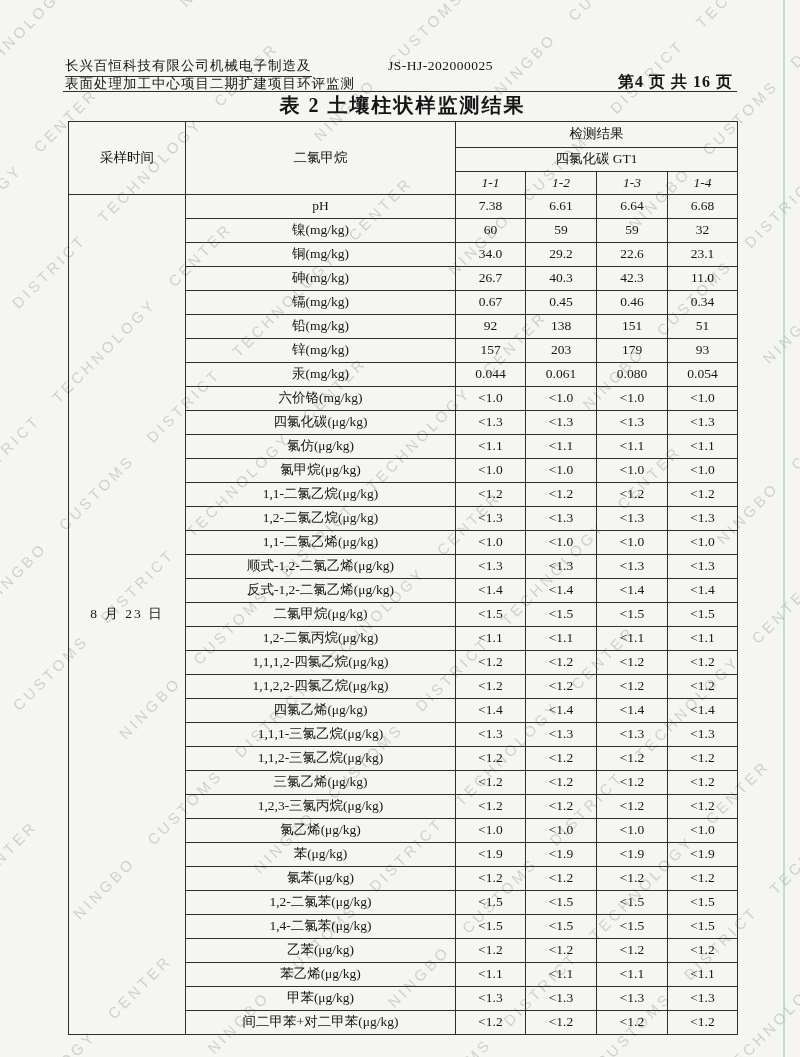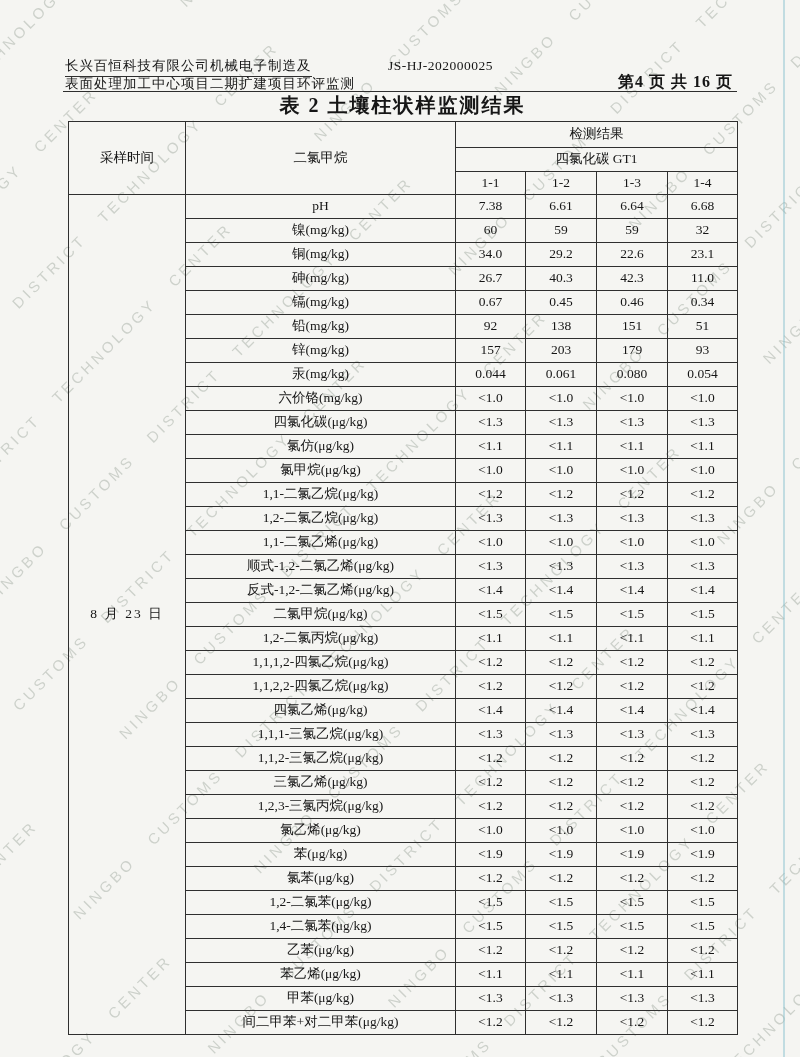--- a/index.html
+++ b/index.html
@@ -94,21 +94,21 @@
     text-align: center;
     vertical-align: middle;
     font-weight: normal;
     font-size: 13.5px;
     line-height: 1.1;
     overflow: hidden;
     white-space: nowrap;
   }
   tr.h1 th { height: 25px; }
   tr.h2 th { height: 23px; }
-  tr.h3 th { height: 22px; }
+  tr.h3 th { height: 22px; font-style: italic; }
   tr.data-row td { height: 23px; }
   td.date-cell { letter-spacing: 2px; margin-top: 24px; }
 </style>
 </head>
 <body>
 
 <div class="page">
 
   <div class="wm-layer">
       <div class="wm-rotor">

